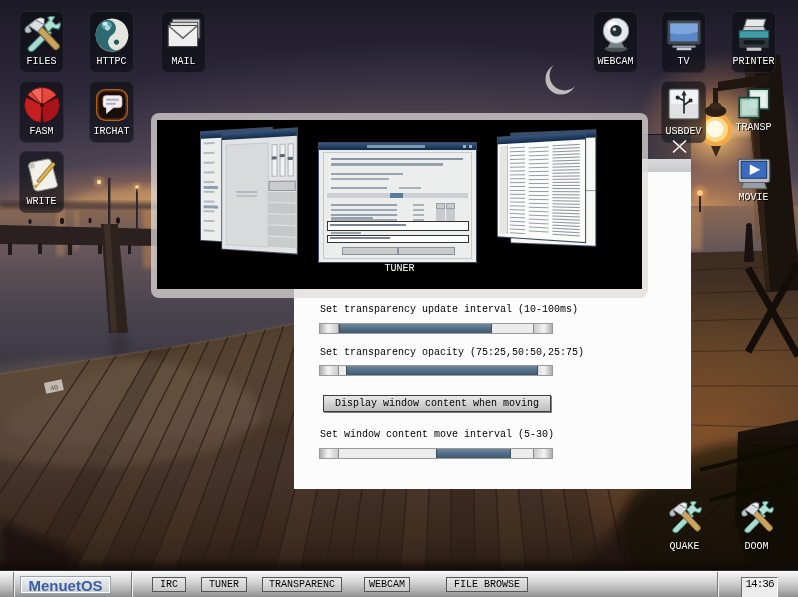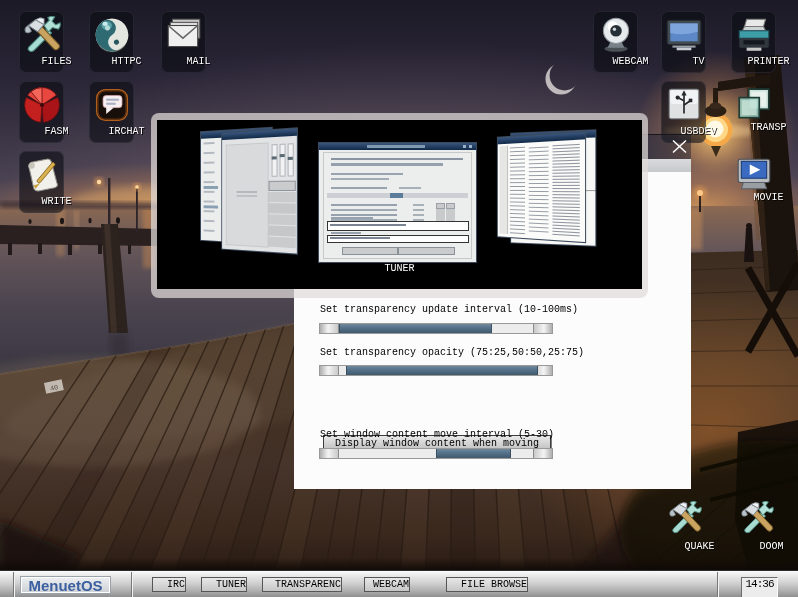--- a/index.html
+++ b/index.html
@@ -1,41 +1,41 @@
 <!DOCTYPE html>
 <html><head><meta charset="utf-8">
 <style>
 html,body{margin:0;padding:0;}
 body{width:798px;height:597px;overflow:hidden;position:relative;background:#000;font-family:"Liberation Mono",monospace;}
 #bg{position:absolute;left:0;top:0;}
 .tile{position:absolute;width:45px;height:62px;background:rgba(10,12,19,.60);border-radius:7px;box-shadow:inset 0 0 0 1px rgba(90,90,110,.25);}
 .tile svg,.icon svg{position:absolute;left:50%;transform:translateX(-50%);top:5px;}
-.lbl{position:absolute;left:50%;transform:translateX(-50%);bottom:6px;font:10px "Liberation Mono",monospace;color:#fff;white-space:nowrap;text-shadow:1px 1px 0 rgba(0,0,0,.85);margin-left:15px;}
+.lbl{position:absolute;left:50%;transform:translateX(-50%);bottom:6px;font:10px "Liberation Mono",monospace;color:#fff;white-space:nowrap;text-shadow:1px 1px 0 rgba(0,0,0,.85);}
 .icon{position:absolute;width:45px;height:58px;}
 
 #tw{position:absolute;left:294px;top:134px;width:397px;height:355px;}
 #tw .topline{position:absolute;left:0;top:0;width:100%;height:1px;background:#16181c;}
 #tw .tbar{position:absolute;left:0;top:1px;width:100%;height:24px;background:rgba(28,34,50,.45);}
 #tw .grey{position:absolute;left:0;top:25px;width:100%;height:13px;background:linear-gradient(180deg,#d9dadc,#c6c9cc);}
 #tw .client{position:absolute;left:0;top:38px;width:100%;height:317px;background:#fcfcfc;}
 #tw .txt{position:absolute;font:10px "Liberation Mono",monospace;color:#000;white-space:nowrap;}
 .slider{position:absolute;width:234px;height:11px;background:#ececec;border:1px solid #999;box-sizing:border-box;}
 .cap{position:absolute;top:0;width:18px;height:9px;background:linear-gradient(90deg,#aeaeae,#f4f4f4 45%,#c9c9c9);border-right:1px solid #8d8d8d;}
 .capr{position:absolute;top:0;right:0;width:18px;height:9px;background:linear-gradient(90deg,#c9c9c9,#f4f4f4 55%,#aeaeae);border-left:1px solid #8d8d8d;}
 .fill{position:absolute;top:0;height:9px;background:linear-gradient(180deg,#70889a 0,#53718a 45%,#42596c 100%);border-left:1px solid #3a4f5f;border-right:1px solid #3a4f5f;box-sizing:border-box;}
-#twbtn{position:absolute;left:29px;top:261px;width:228px;height:17px;background:linear-gradient(180deg,#e9e9e9,#bdbdbd);border:1px solid #3c3c3c;box-sizing:border-box;box-shadow:1px 1px 0 #7d7d7d;font:10px "Liberation Mono",monospace;color:#000;text-align:center;line-height:15px;margin-top:40px;}
+#twbtn{position:absolute;left:29px;top:261px;width:228px;height:17px;background:linear-gradient(180deg,#e9e9e9,#bdbdbd);border:1px solid #3c3c3c;box-sizing:border-box;box-shadow:1px 1px 0 #7d7d7d;font:10px "Liberation Mono",monospace;color:#000;text-align:center;line-height:15px;}
 
 #tun{position:absolute;left:151px;top:113px;width:497px;height:185px;background:rgba(225,219,217,.72);border-radius:8px;}
 #tun .blk{position:absolute;left:6px;top:7px;right:6px;bottom:9px;background:#000;overflow:hidden;}
 .mini{position:absolute;background:#e9eaeb;box-shadow:0 0 0 1px #3c4a5c;}
 .tbx{position:absolute;left:0;top:0;width:100%;height:7px;background:linear-gradient(180deg,#3a567e 0,#223d60 55%,#122a48 100%);}
 #tuntxt{position:absolute;left:0;right:0;top:143px;text-align:center;font:10px "Liberation Mono",monospace;color:#fff;}
 
 #bar{position:absolute;left:0;top:570px;width:798px;height:27px;background:linear-gradient(180deg,#fbfbfb 0,#e9e9e9 18%,#d2d2d2 45%,#b4b4b4 72%,#8f8f8f 100%);border-top:1px solid #2c2c2c;box-sizing:border-box;}
-.tbtn{position:absolute;top:6px;height:15px;background:linear-gradient(180deg,#e8e8e8,#c6c6c6);border:1px solid #565656;box-sizing:border-box;font:10px "Liberation Mono",monospace;color:#000;text-align:right;line-height:13px;}
+.tbtn{position:absolute;top:6px;height:15px;background:linear-gradient(180deg,#e8e8e8,#c6c6c6);border:1px solid #565656;box-sizing:border-box;font:10px "Liberation Mono",monospace;color:#000;text-align:center;line-height:13px;}
 #menbtn{position:absolute;left:20px;top:5px;width:91px;height:18px;background:linear-gradient(180deg,#eef0f2,#ccd0d4);border:1px solid #9aa2aa;box-shadow:inset 0 0 0 1px #fff;box-sizing:border-box;text-align:center;font:bold 15px/17px "Liberation Sans",sans-serif;color:#3b5fa0;letter-spacing:0;}
 .vsep{position:absolute;top:1px;width:1px;height:25px;background:#787878;box-shadow:1px 0 0 #f2f2f2;}
 #clock{position:absolute;left:741px;top:6px;width:37px;height:26px;background:#ececec;border:1px solid #6e6e6e;border-bottom-color:#fafafa;border-right-color:#fafafa;box-sizing:border-box;font:11px/13px "Liberation Mono",monospace;color:#000;text-align:center;letter-spacing:-1px;}
 </style></head>
 <body>
 <svg id="bg" width="798" height="597" viewBox="0 0 798 597">
 <defs>
 <linearGradient id="sky" x1="0" y1="0" x2="0" y2="1">
 <stop offset="0" stop-color="#1d1a27"></stop>
         <stop offset=".32" stop-color="#292536"></stop>

